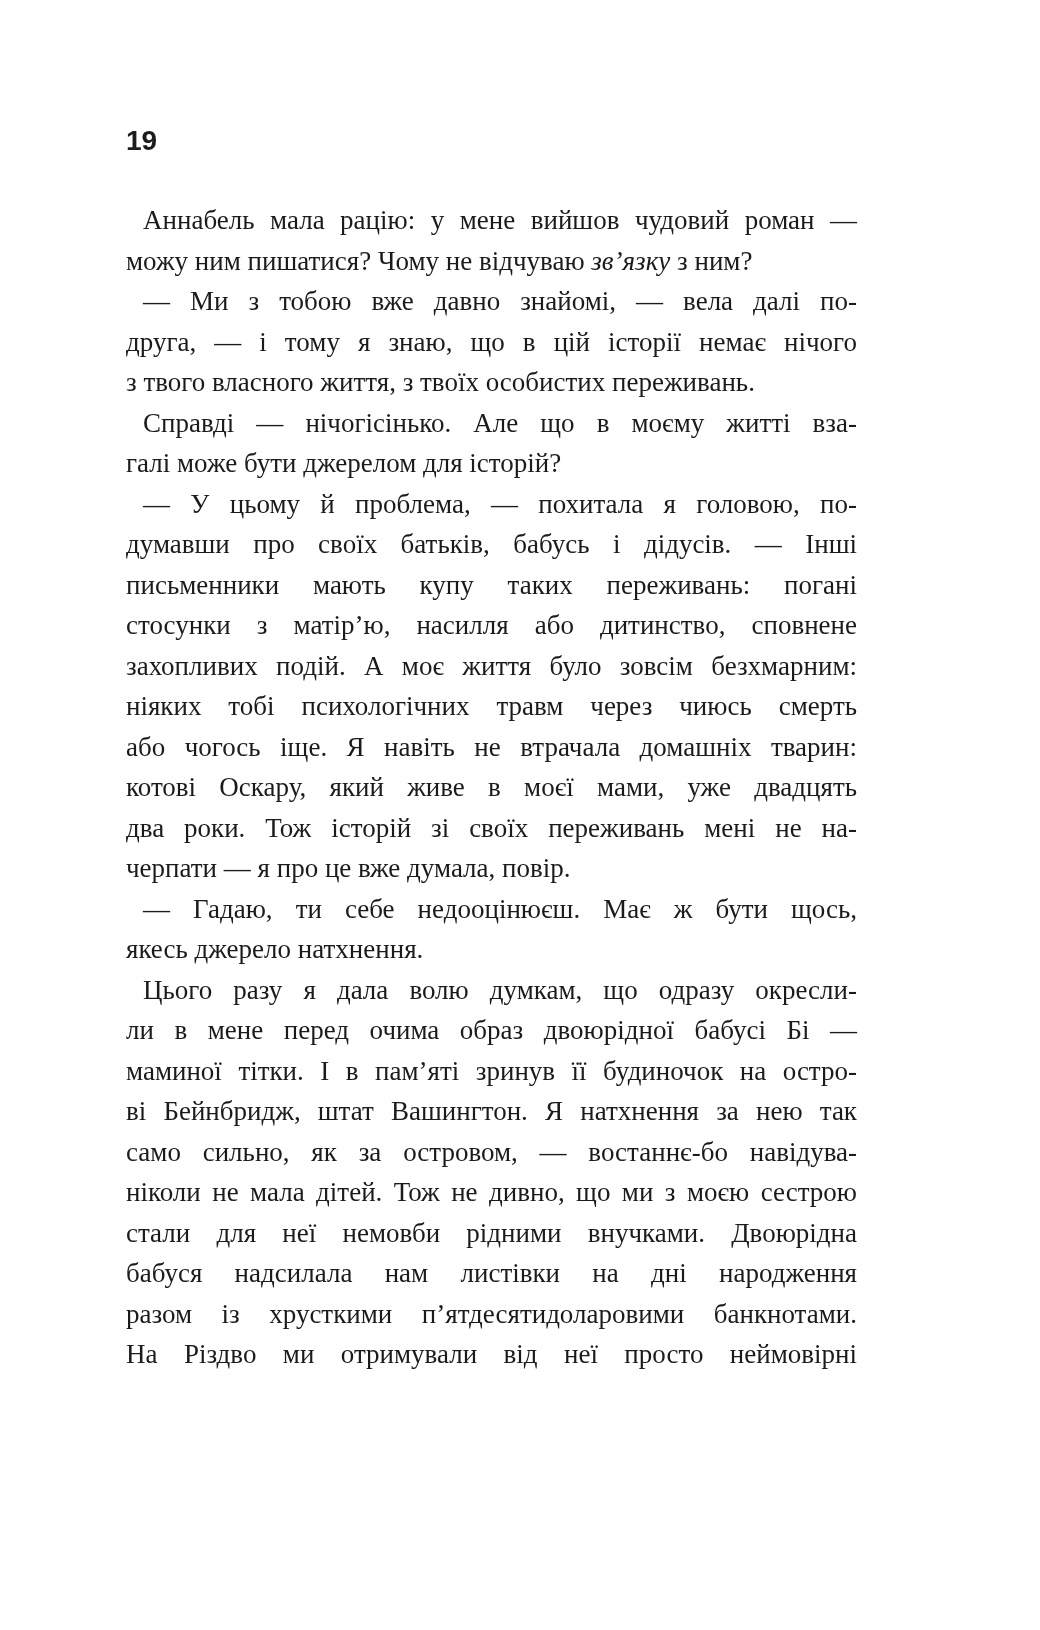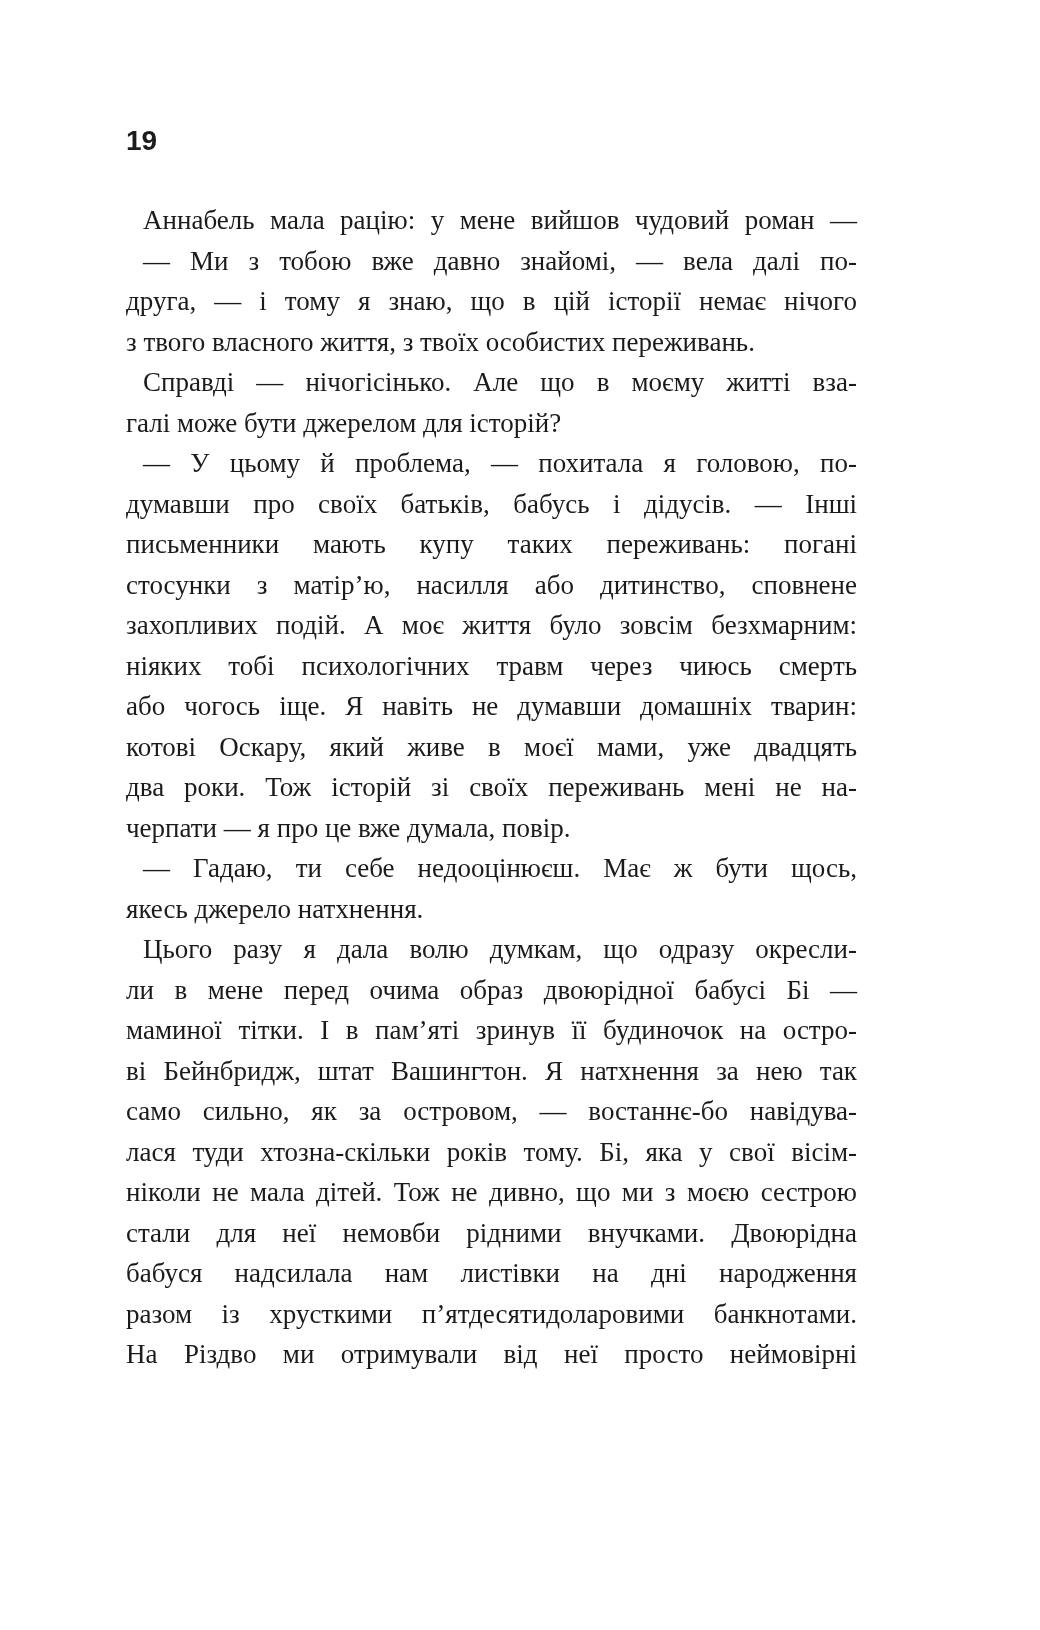--- a/index.html
+++ b/index.html
@@ -62,53 +62,53 @@
 </style>
 </head>
 <body>
 
 <div class="sheet">
   <div class="folio">19</div>
 
   <div class="text-block" id="text-block">
       <div class="para">
         <div class="line first">Аннабель мала рацію: у мене вийшов чудовий роман —</div>
+        <div class="line last">можу ним пишатися? Чому не відчуваю <em>зв’язку</em> з ним?</div>
       </div>
       <div class="para">
         <div class="line first">— Ми з тобою вже давно знайомі, — вела далі по-</div>
         <div class="line">друга, — і тому я знаю, що в цій історії немає нічого</div>
         <div class="line last">з твого власного життя, з твоїх особистих переживань.</div>
       </div>
       <div class="para">
         <div class="line first">Справді — нічогісінько. Але що в моєму житті вза-</div>
         <div class="line last">галі може бути джерелом для історій?</div>
       </div>
       <div class="para">
         <div class="line first">— У цьому й проблема, — похитала я головою, по-</div>
         <div class="line">думавши про своїх батьків, бабусь і дідусів. — Інші</div>
         <div class="line">письменники мають купу таких переживань: погані</div>
         <div class="line">стосунки з матір’ю, насилля або дитинство, сповнене</div>
         <div class="line">захопливих подій. А моє життя було зовсім безхмарним:</div>
         <div class="line">ніяких тобі психологічних травм через чиюсь смерть</div>
-        <div class="line">або чогось іще. Я навіть не думавши домашніх тварин:</div>
+        <div class="line">або чогось іще. Я навіть не втрачала домашніх тварин:</div>
         <div class="line">котові Оскару, який живе в моєї мами, уже двадцять</div>
         <div class="line">два роки. Тож історій зі своїх переживань мені не на-</div>
         <div class="line last">черпати — я про це вже думала, повір.</div>
       </div>
       <div class="para">
         <div class="line first">— Гадаю, ти себе недооцінюєш. Має ж бути щось,</div>
         <div class="line last">якесь джерело натхнення.</div>
       </div>
       <div class="para">
         <div class="line first">Цього разу я дала волю думкам, що одразу окресли-</div>
         <div class="line">ли в мене перед очима образ двоюрідної бабусі Бі —</div>
         <div class="line">маминої тітки. І в пам’яті зринув її будиночок на остро-</div>
         <div class="line">ві Бейнбридж, штат Вашингтон. Я натхнення за нею так</div>
         <div class="line">само сильно, як за островом, — востаннє-бо навідува-</div>
-        <div class="line">лася туди хтозна-скільки років тому. Бі, яка у свої вісім-</div>
         <div class="line">ніколи не мала дітей. Тож не дивно, що ми з моєю сестрою</div>
         <div class="line">стали для неї немовби рідними внучками. Двоюрідна</div>
         <div class="line">бабуся надсилала нам листівки на дні народження</div>
         <div class="line">разом із хрусткими п’ятдесятидоларовими банкнотами.</div>
         <div class="line">На Різдво ми отримували від неї просто неймовірні</div>
       </div>
     </div>
 </div>
 
 </body></html>

